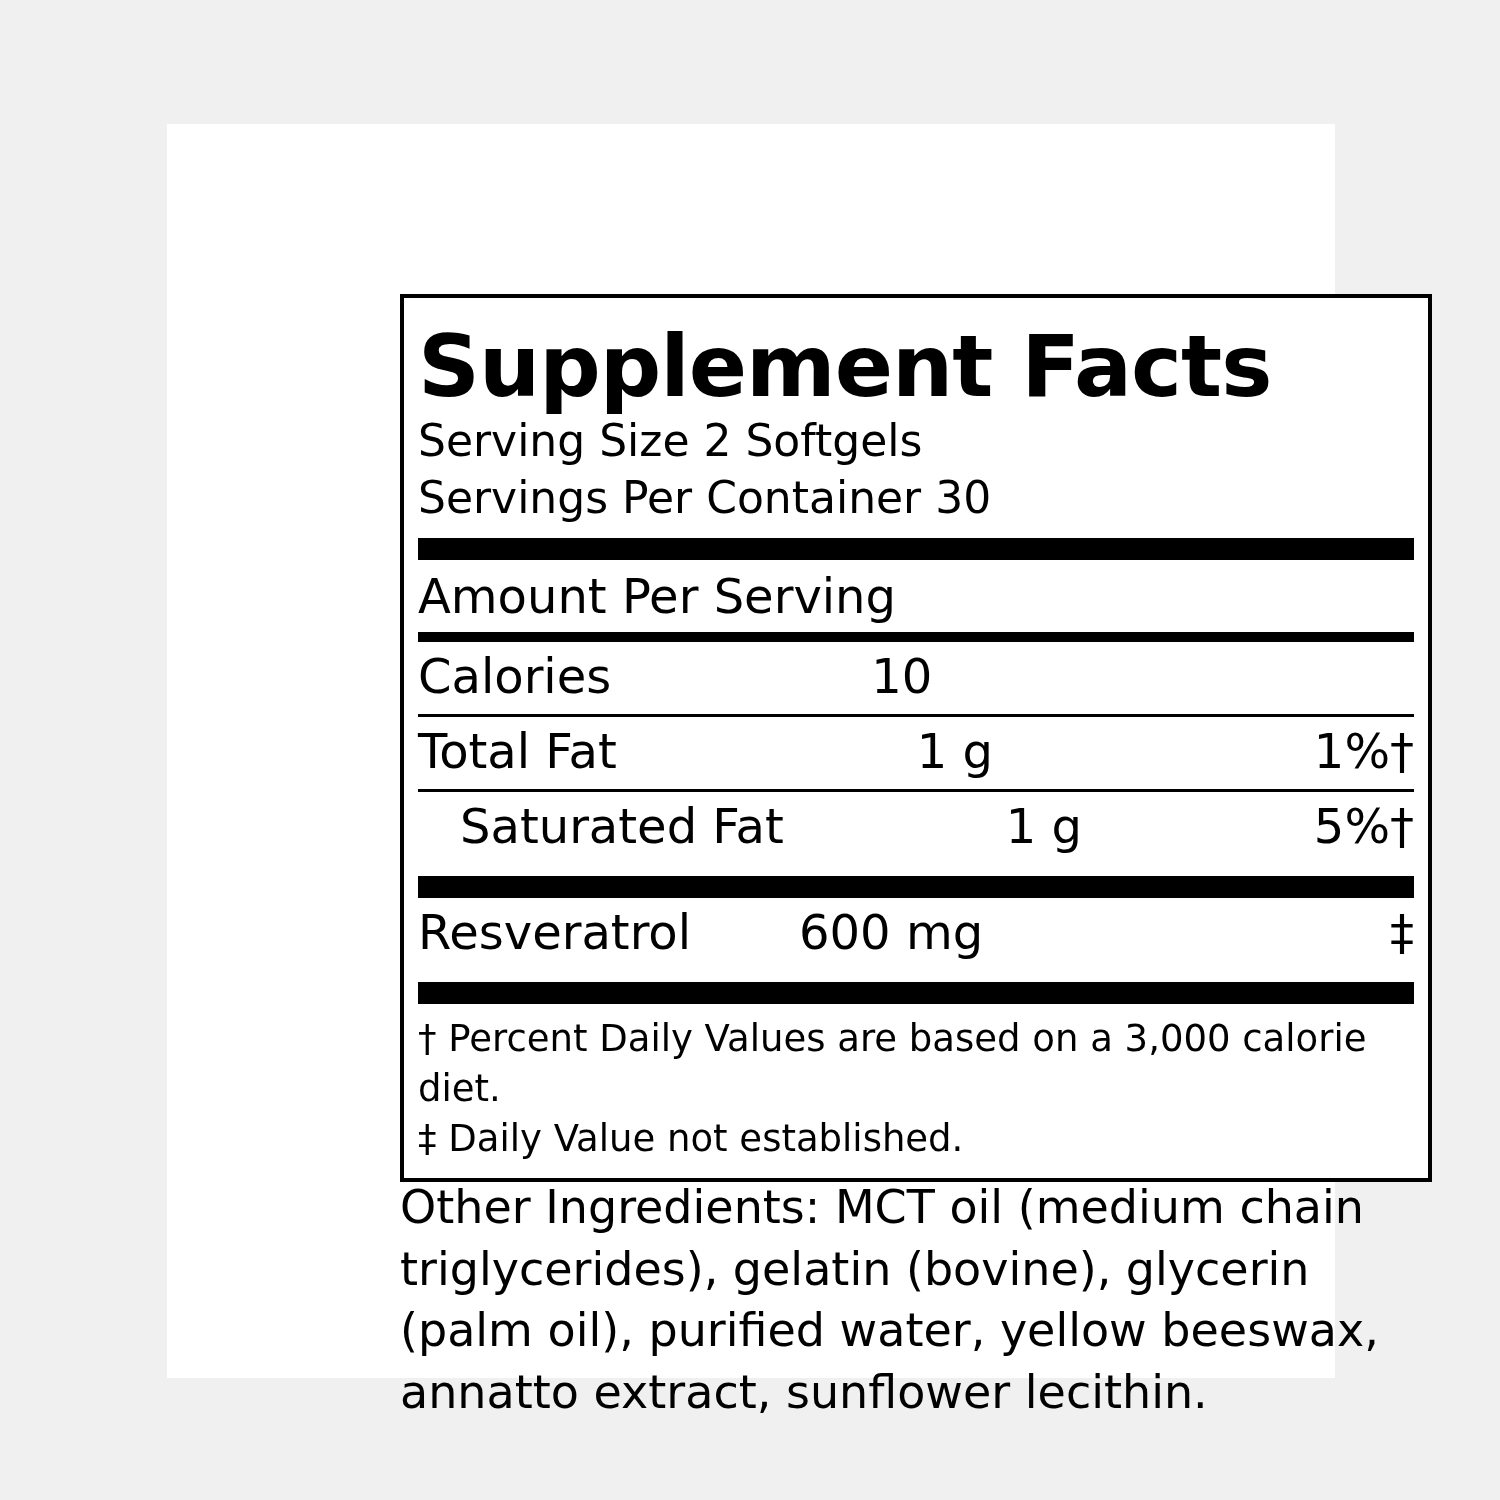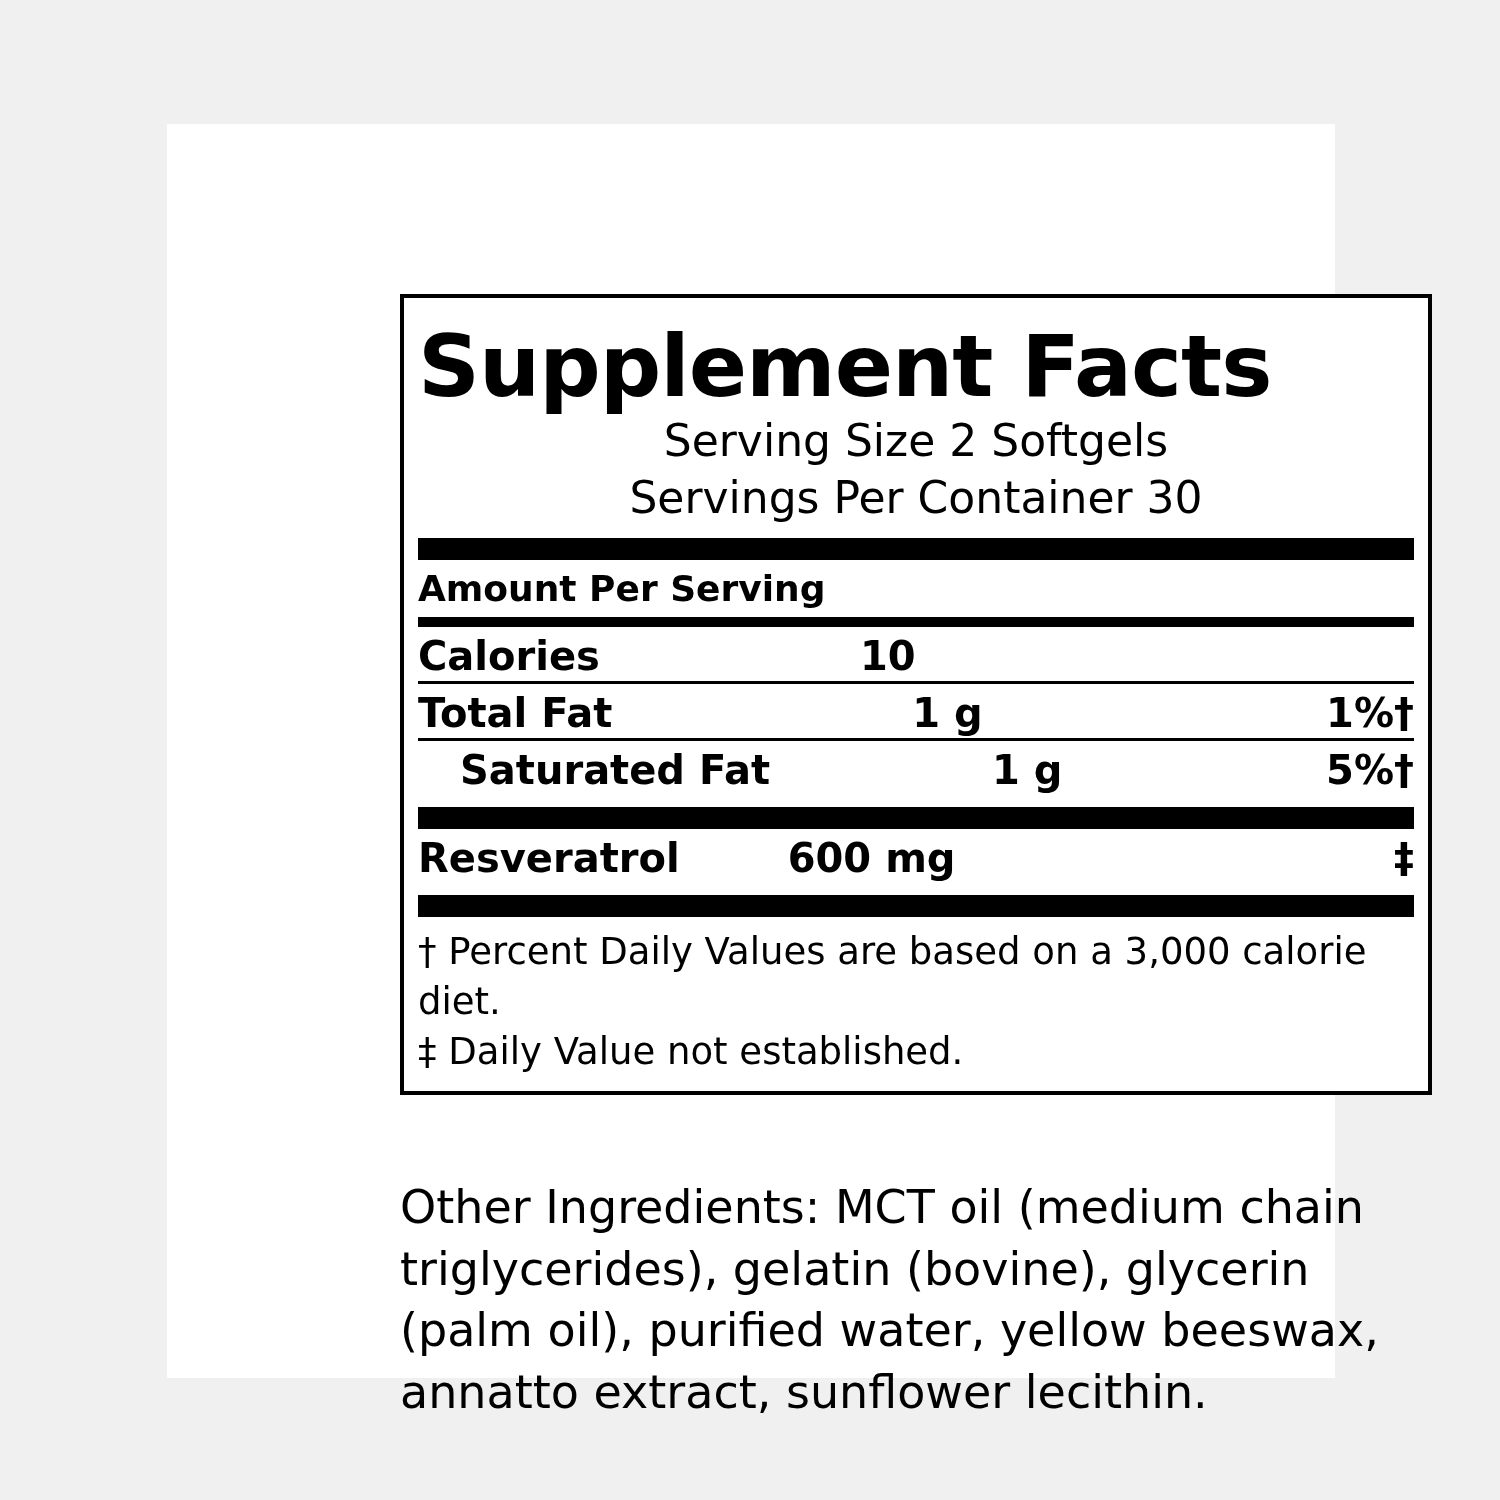--- a/index.html
+++ b/index.html
@@ -50,48 +50,46 @@
     color: #000;
     margin: 15px 0 2px 0;
     white-space: nowrap;
   }
   .serving-line {
     font-family: "DejaVu Sans", sans-serif;
     font-size: 44px;
     line-height: 1.28;
     color: #000;
     white-space: nowrap;
-    text-align: center;
   }
   .rule-thick {
     height: 22px;
     background: #000;
     margin: 12px 0 0 0;
   }
   .rule-med {
     height: 10px;
     background: #000;
   }
   .rule-thin {
     height: 3px;
     background: #000;
   }
   .row {
     display: flex;
     align-items: baseline;
     font-family: "DejaVu Sans", sans-serif;
-    font-size: 40px;
+    font-size: 48px;
     color: #000;
-    padding: 4px 0 0 0;
+    padding: 4px 0 8px 0;
     line-height: 1.25;
-    font-weight: bold;
   }
   .row.header {
-    font-weight: bold;
-    font-size: 36px;
+    font-weight: normal;
+    font-size: 48px;
     padding: 6px 0 6px 0;
   }
   .cell-name {
     flex: 0 0 auto;
     white-space: nowrap;
   }
   .cell-amount {
     flex: 1 1 auto;
     padding-left: 18px;
     white-space: nowrap;

